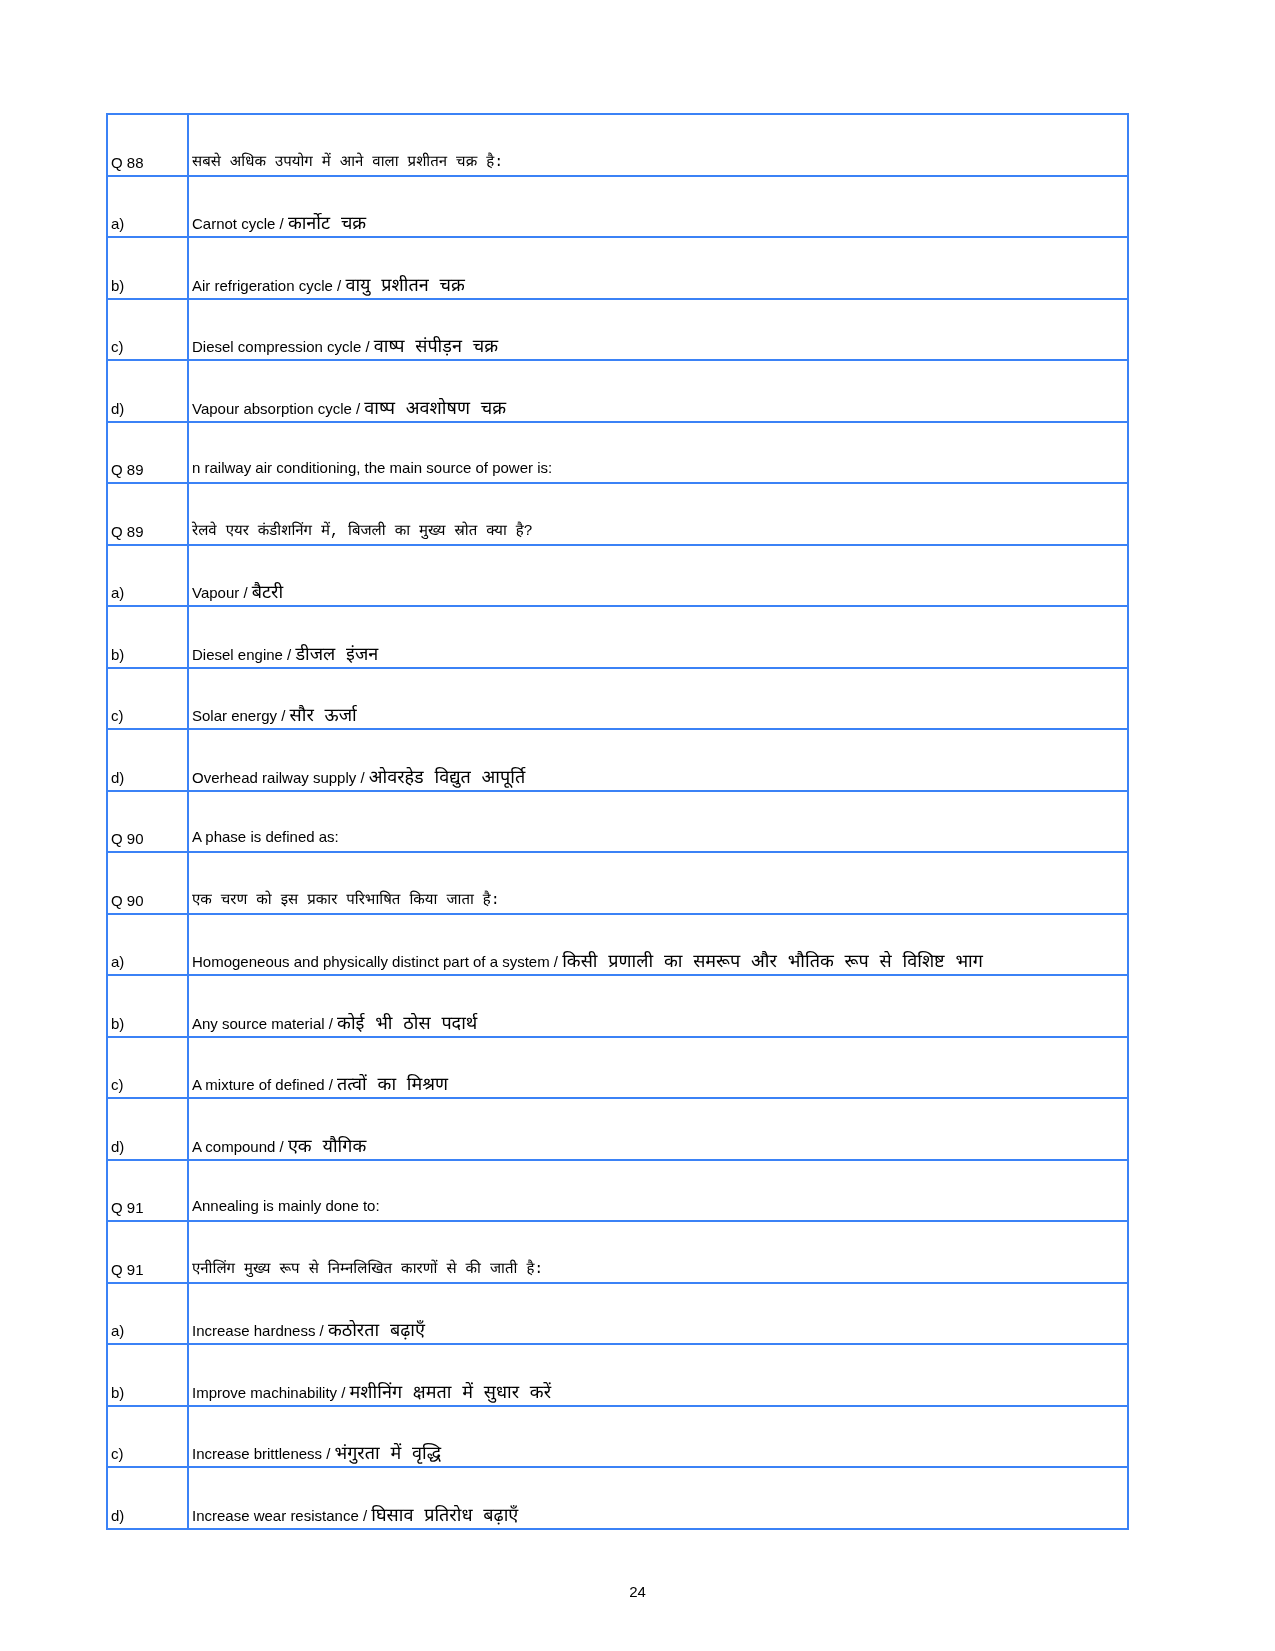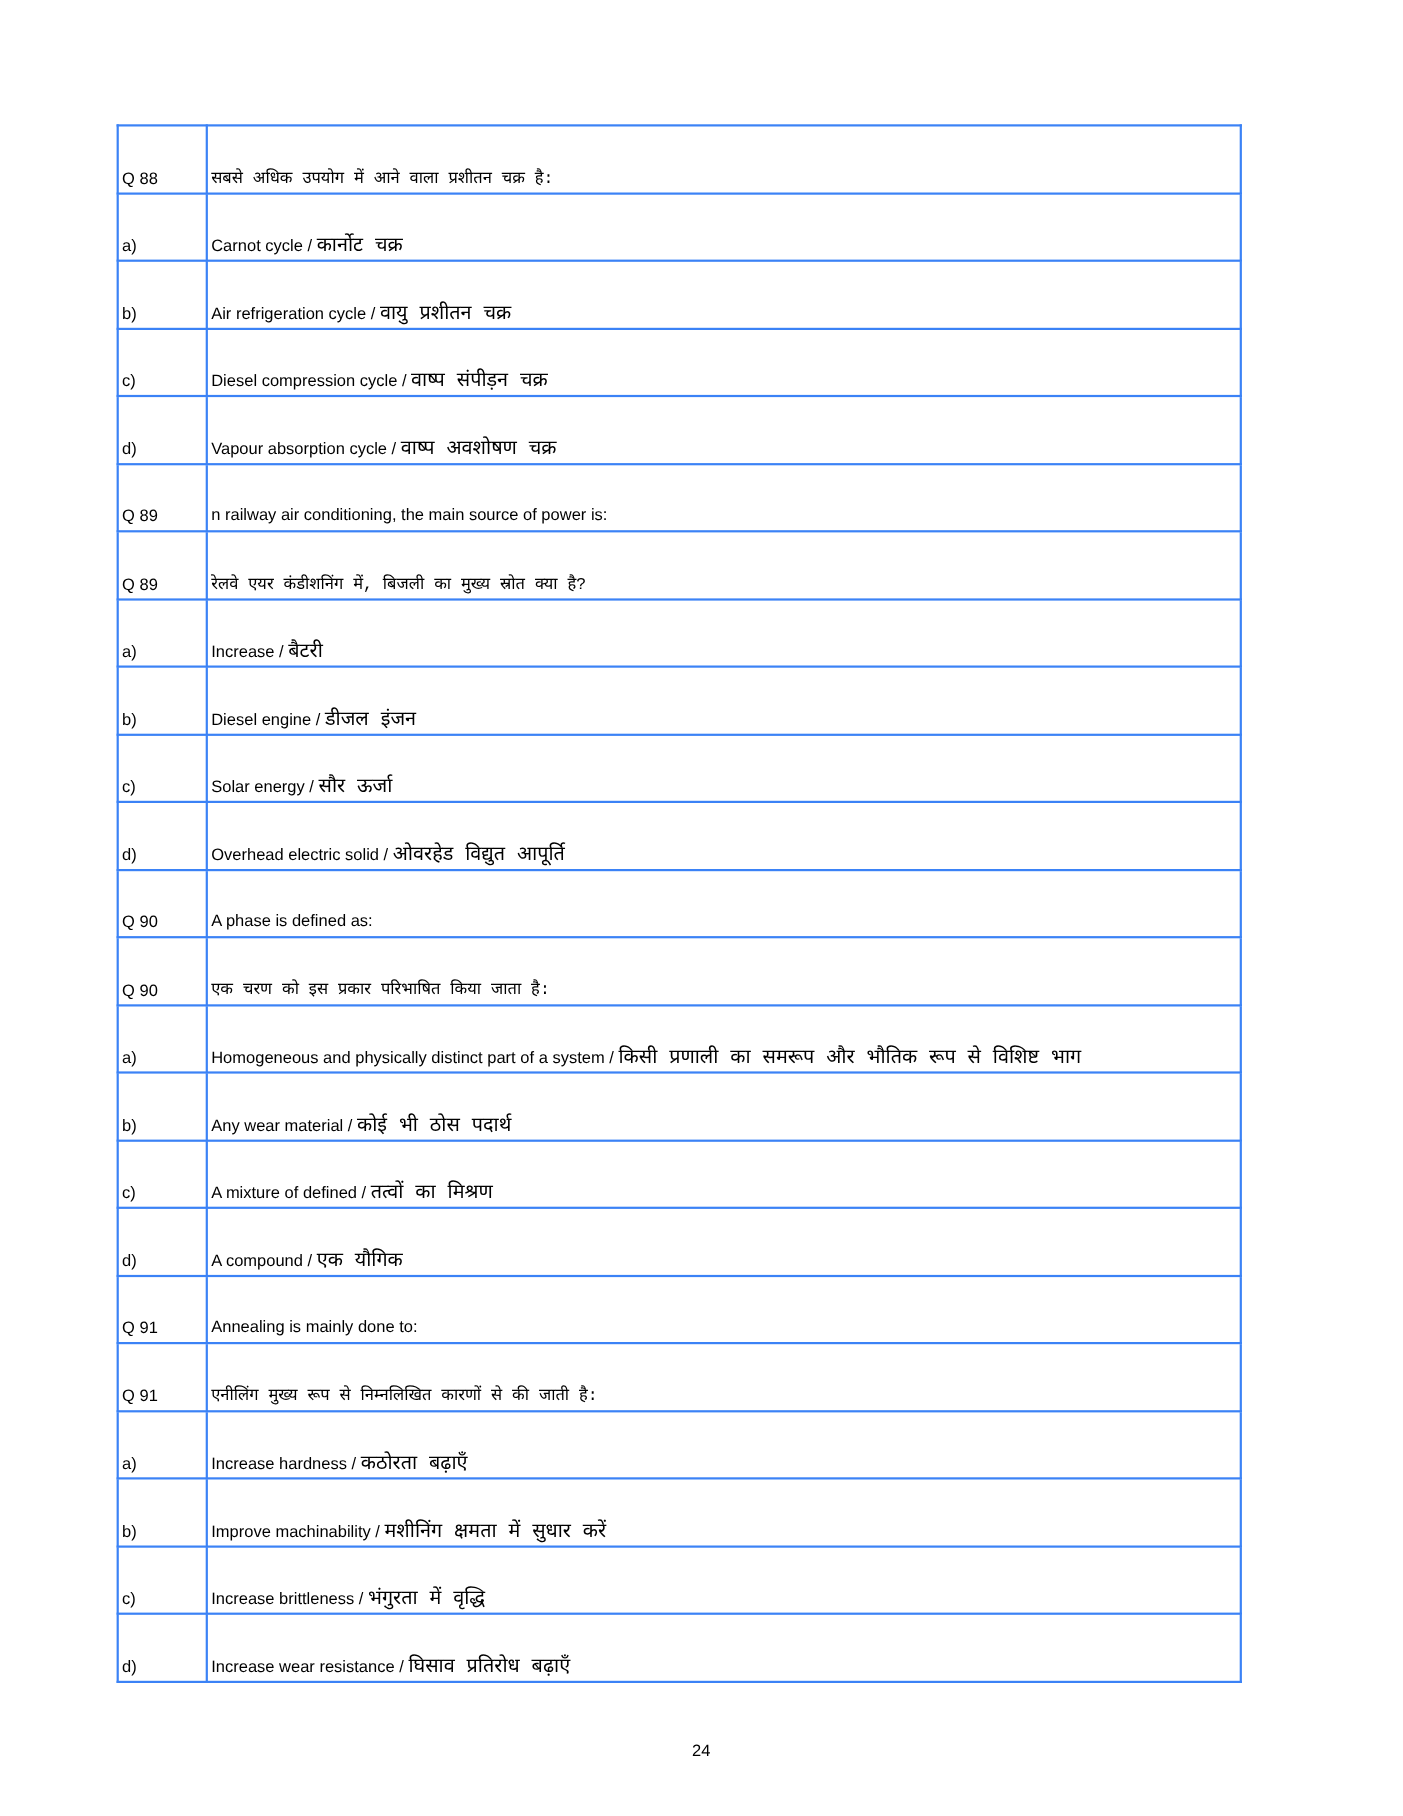--- a/index.html
+++ b/index.html
@@ -48,49 +48,49 @@
       <tr>
         <td>Q 89</td>
         <td><span>n railway air conditioning, the main source of power is:</span><span class="hi"></span></td>
       </tr>
       <tr>
         <td>Q 89</td>
         <td><span></span><span class="hi">रेलवे एयर कंडीशनिंग में, बिजली का मुख्य स्रोत क्या है?</span></td>
       </tr>
       <tr>
         <td>a)</td>
-        <td><span>Increase / </span><span class="hi hi-lg">बैटरी</span></td>
+        <td><span>Vapour / </span><span class="hi hi-lg">बैटरी</span></td>
       </tr>
       <tr>
         <td>b)</td>
         <td><span>Diesel engine / </span><span class="hi hi-lg">डीजल इंजन</span></td>
       </tr>
       <tr>
         <td>c)</td>
         <td><span>Solar energy / </span><span class="hi hi-lg">सौर ऊर्जा</span></td>
       </tr>
       <tr>
         <td>d)</td>
-        <td><span>Overhead electric solid / </span><span class="hi hi-lg">ओवरहेड विद्युत आपूर्ति</span></td>
+        <td><span>Overhead railway supply / </span><span class="hi hi-lg">ओवरहेड विद्युत आपूर्ति</span></td>
       </tr>
       <tr>
         <td>Q 90</td>
         <td><span>A phase is defined as:</span><span class="hi"></span></td>
       </tr>
       <tr>
         <td>Q 90</td>
         <td><span></span><span class="hi">एक चरण को इस प्रकार परिभाषित किया जाता है:</span></td>
       </tr>
       <tr>
         <td>a)</td>
         <td><span>Homogeneous and physically distinct part of a system / </span><span class="hi hi-lg">किसी प्रणाली का समरूप और भौतिक रूप से विशिष्ट भाग</span></td>
       </tr>
       <tr>
         <td>b)</td>
-        <td><span>Any wear material / </span><span class="hi hi-lg">कोई भी ठोस पदार्थ</span></td>
+        <td><span>Any source material / </span><span class="hi hi-lg">कोई भी ठोस पदार्थ</span></td>
       </tr>
       <tr>
         <td>c)</td>
         <td><span>A mixture of defined / </span><span class="hi hi-lg">तत्वों का मिश्रण</span></td>
       </tr>
       <tr>
         <td>d)</td>
         <td><span>A compound / </span><span class="hi hi-lg">एक यौगिक</span></td>
       </tr>
       <tr>

